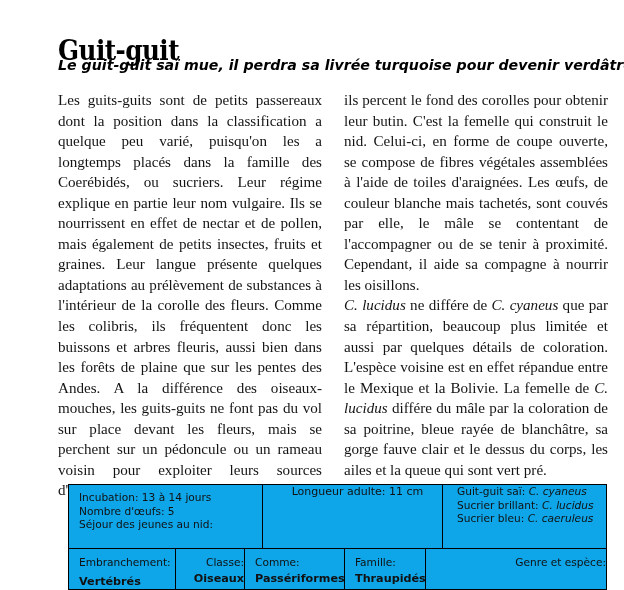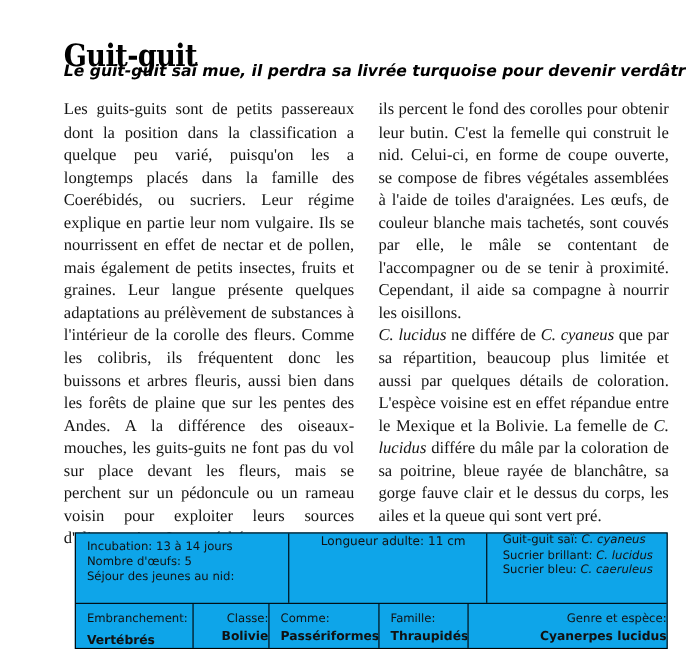--- a/index.html
+++ b/index.html
@@ -210,35 +210,34 @@
 
     <div class="facts-row bottom">
 
       <div class="cell c-embr">
         <span class="lbl">Embranchement:</span>
         <span class="val">Vertébrés</span>
       </div>
 
       <div class="cell c-clas">
         <span class="lbl">Classe:</span>
-        <span class="val">Bolivie</span>
+        <span class="val">Oiseaux</span>
       </div>
 
       <div class="cell c-ordr">
         <span class="lbl">Comme:</span>
         <span class="val">Passériformes</span>
       </div>
 
       <div class="cell c-fami">
         <span class="lbl">Famille:</span>
         <span class="val">Thraupidés</span>
       </div>
 
       <div class="cell c-genr">
         <span class="lbl">Genre et espèce:</span>
-        <span class="val">Cyanerpes lucidus</span>
       </div>
 
     </div>
 
   </div>
 
 </div>
 
 </body></html>

